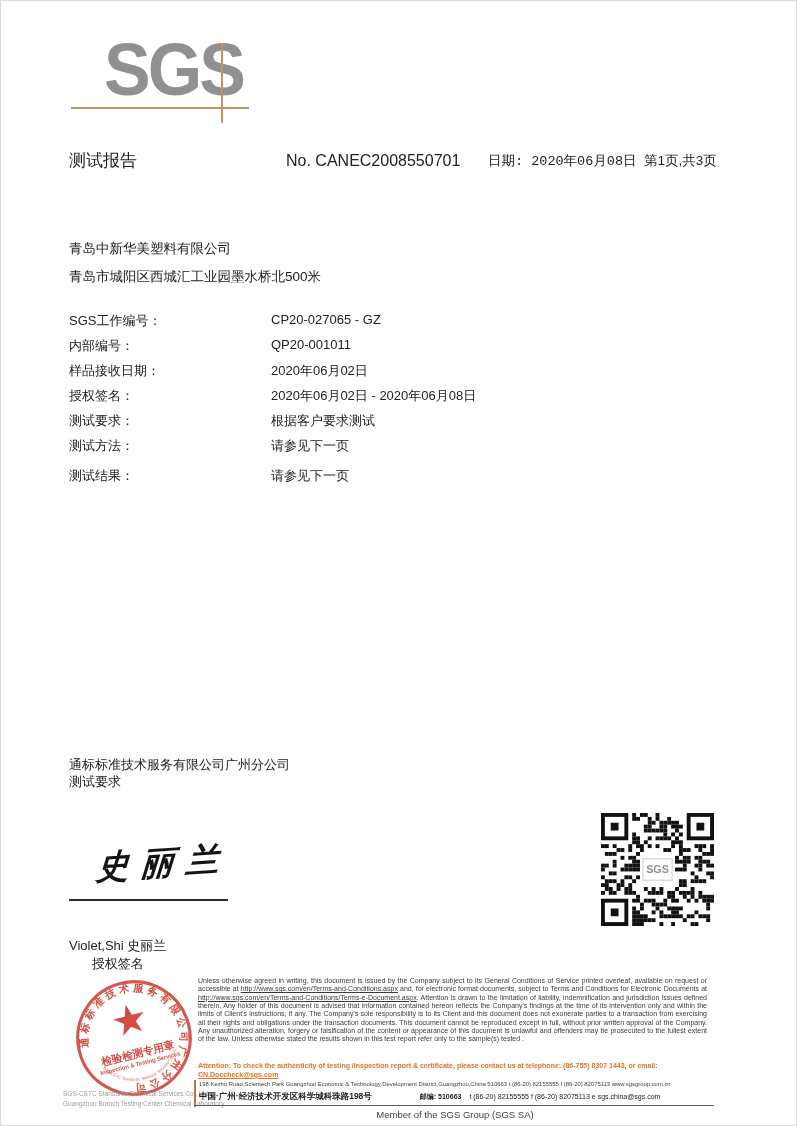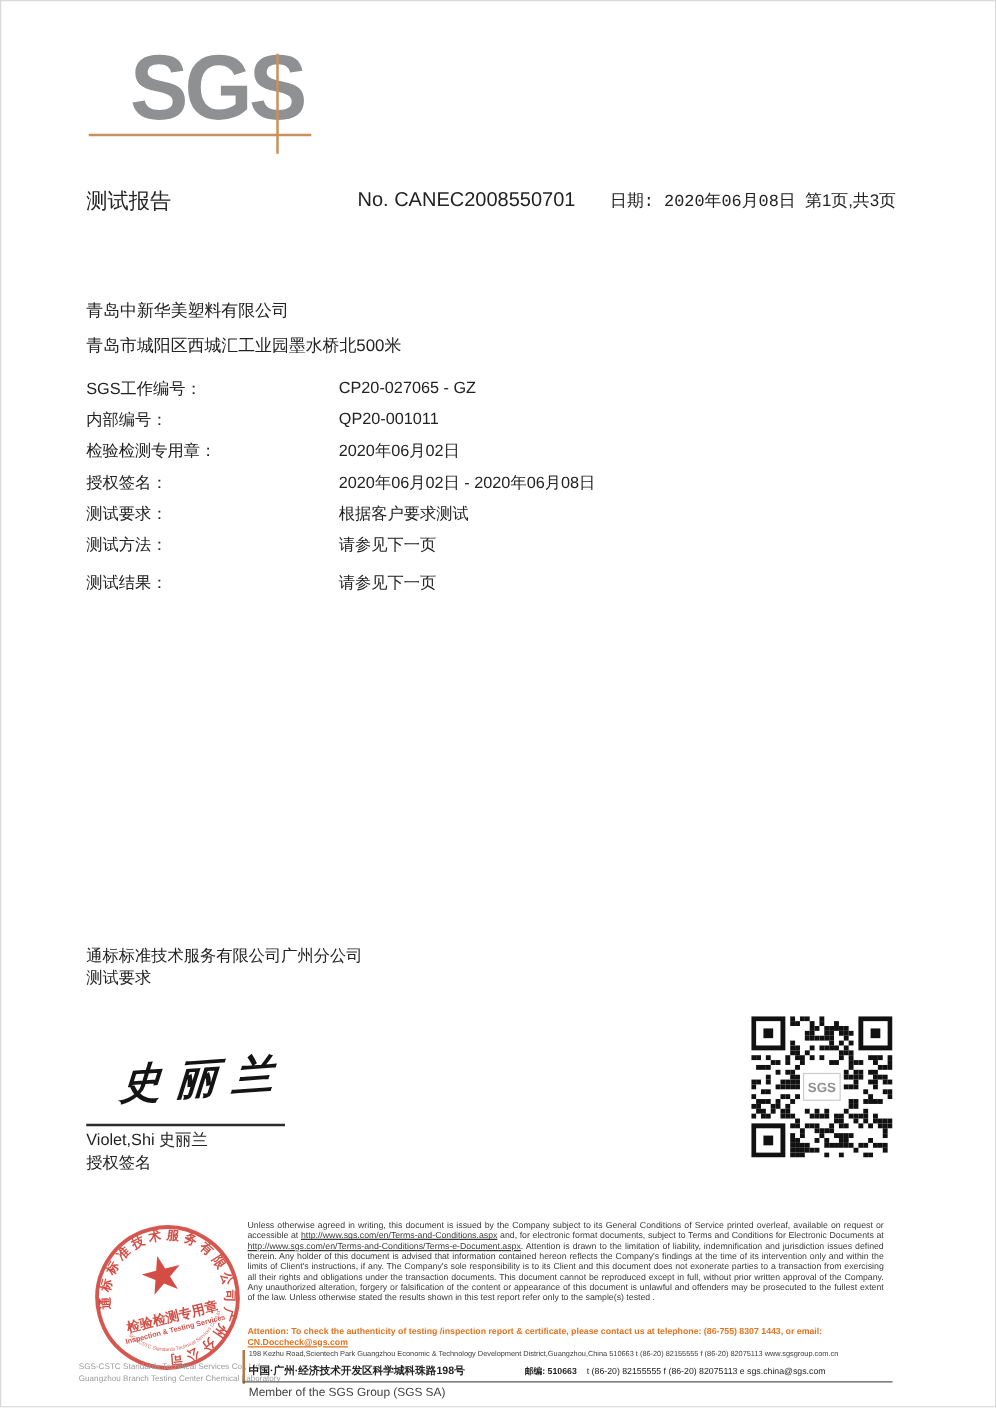--- a/index.html
+++ b/index.html
@@ -21,33 +21,33 @@
   .doc-title { left:68px; top:148px; font-size:17px; font-weight:normal; }
   .report-no { left:285px; top:151px; font-size:16px; }
   .report-date { left:487px; top:151px; font-size:13.5px;font-family:Liberation Mono, monospace; }
   .page-count { left:643px; top:151px; font-size:13.5px; }
 
   
   .applicant { left:68px; top:194px; font-size:13.5px; line-height:28px;margin-top:40px; }
 
   
   .sample-intro { left:68px; top:292px; font-size:13px; }
-  .fields { left:68px; top:300px; width:620px; font-size:13px; }
+  .fields { left:68px; top:310px; width:620px; font-size:13px; }
   .field-row { display:flex; height:24px; margin-top:1px; }
   .field-row.gap { margin-top:6px; }
   .field-label { width:202px; flex:0 0 202px; }
   .field-value { flex:1; }
 
   
   .sig-company { left:68px; top:755px; font-size:13px; line-height:17px; }
   .handwriting { left:95px; top:840px; font-size:33px; font-weight:600;
     font-style:italic; letter-spacing:12px; color:#141414;
     transform:rotate(-4deg) skewX(-8deg); }
   .sig-line { left:68px; top:898px; width:159px; height:2px; background:#2b2b2b; }
-  .signer { left:68px; top:902px; font-size:13px; line-height:17.5px; }
+  .signer { left:68px; top:936px; font-size:13px; line-height:17.5px;text-align:center; }
 
   
   .qr { left:600px; top:812px; width:113px; height:113px; }
 
   
   .stamp { left:70px; top:974px; width:126px; height:126px; }
   .stamp svg { transform:rotate(-14deg); }
   .stamp-company { left:62px; top:1088px; font-size:6.5px; color:#9c9c9c;
     line-height:10px; white-space:nowrap; }
   .legal { left:197px; top:976px; width:509px; font-size:7px; line-height:8.35px;
@@ -58,21 +58,21 @@
   .attention .email { text-decoration:underline; }
   .addr-vline { left:193px; top:1079px; width:1.5px; height:27px; background:#b97745; }
   .addr-en { left:198px; top:1080px; width:515px; font-size:5.9px; color:#3c3c3c;
     white-space:nowrap; }
   .addr-cn { left:198px; top:1090px; width:515px; font-size:7px; color:#222;
     white-space:nowrap; }
   .addr-cn .cn { font-size:8.5px; font-weight:bold; }
   .addr-cn .postal { margin-left:46px; font-weight:bold; }
   .addr-cn .tail { margin-left:6px; }
   .addr-hline { left:193px; top:1104px; width:520px; height:1.2px; background:#5a5a5a; }
-  .member { left:198px; top:1108px; width:512px; text-align:left; font-size:9.5px;
+  .member { left:198px; top:1108px; width:512px; text-align:center; font-size:9.5px;
     color:#3f3f3f; }
 </style>
 </head>
 <body>
 
 <div class="page">
 
   <div class="abs logo-text">SGS</div>
   <div class="abs logo-vline"></div>
   <div class="abs logo-hline"></div>
@@ -90,21 +90,21 @@
   <div class="abs fields">
     <div class="field-row">
       <span class="field-label">SGS工作编号：</span>
       <span class="field-value">CP20-027065 - GZ</span>
     </div>
     <div class="field-row">
       <span class="field-label">内部编号：</span>
       <span class="field-value">QP20-001011</span>
     </div>
     <div class="field-row">
-      <span class="field-label">检验检测专用章：</span>
+      <span class="field-label">样品接收日期：</span>
       <span class="field-value">2020年06月02日</span>
     </div>
     <div class="field-row">
       <span class="field-label">授权签名：</span>
       <span class="field-value">2020年06月02日 - 2020年06月08日</span>
     </div>
     <div class="field-row">
       <span class="field-label">测试要求：</span>
       <span class="field-value">根据客户要求测试</span>
     </div>

